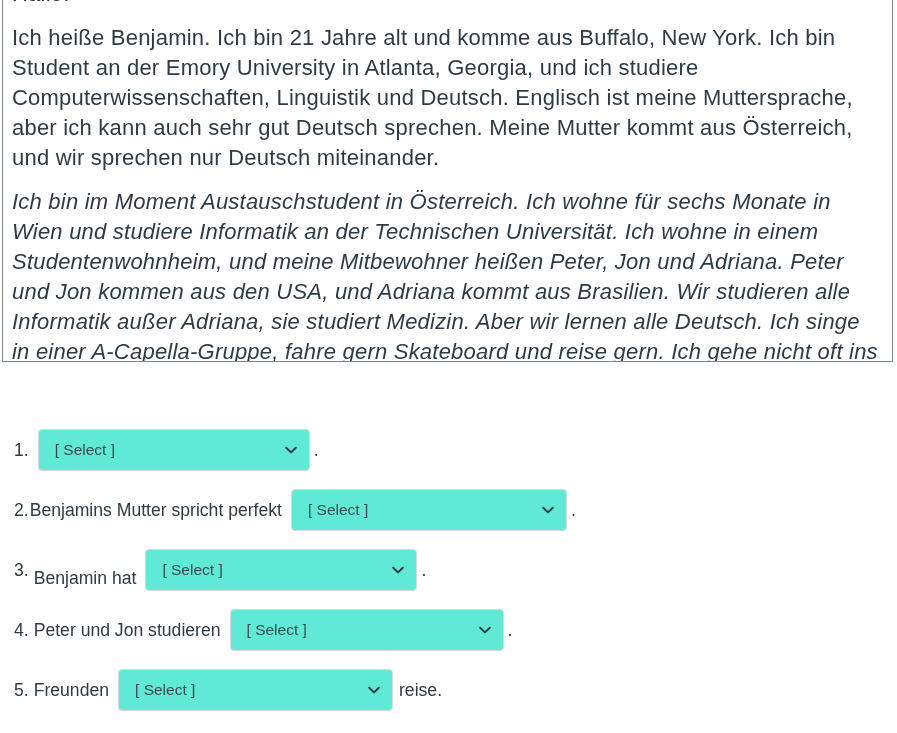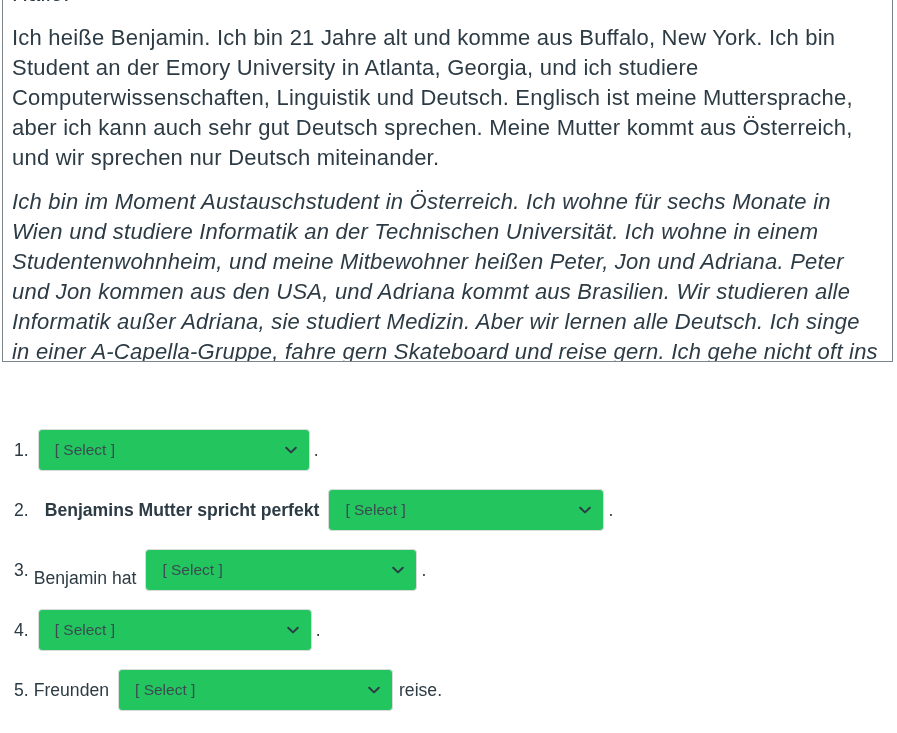--- a/index.html
+++ b/index.html
@@ -79,21 +79,21 @@
     margin-left: 9px;
     vertical-align: middle;
   }
   select.answer-select {
     -webkit-appearance: none;
     -moz-appearance: none;
     appearance: none;
     font-family: "Liberation Sans", sans-serif;
     font-size: 15.5px;
     color: #3c4a52;
-    background: #22c55e;
+    background: #5eead4;
     border: 1px solid #d8dadc;
     border-radius: 4px;
     height: 42px;
     padding: 0 34px 0 16px;
     line-height: 40px;
     outline: none;
     cursor: pointer;
     display: block;
   }
   .chevron-down-icon {
@@ -129,21 +129,21 @@
         <svg viewBox="0 0 14 14" width="14" height="14" aria-hidden="true">
           <path d="M2.2 4.8 L7 9.4 L11.8 4.8" fill="none" stroke="#2d3b45" stroke-width="2" stroke-linecap="round" stroke-linejoin="round"></path>
         </svg>
       </span>
     </span>
     <span class="q-period">.</span>
   </div>
 
   <div class="question-row">
     <span class="q-text-before">2.</span>
-    <span class="q-text-before" style="margin-left:16px;font-weight:bold;">Benjamins Mutter spricht perfekt</span>
+    <span class="q-text-before" style="margin-left:1px;">Benjamins Mutter spricht perfekt</span>
     <span class="select-wrap">
       <select class="answer-select" style="width:276px;">
         <option>[ Select ]</option>
       </select>
       <span class="chevron-down-icon">
         <svg viewBox="0 0 14 14" width="14" height="14" aria-hidden="true">
           <path d="M2.2 4.8 L7 9.4 L11.8 4.8" fill="none" stroke="#2d3b45" stroke-width="2" stroke-linecap="round" stroke-linejoin="round"></path>
         </svg>
       </span>
     </span>
@@ -161,20 +161,21 @@
         <svg viewBox="0 0 14 14" width="14" height="14" aria-hidden="true">
           <path d="M2.2 4.8 L7 9.4 L11.8 4.8" fill="none" stroke="#2d3b45" stroke-width="2" stroke-linecap="round" stroke-linejoin="round"></path>
         </svg>
       </span>
     </span>
     <span class="q-period">.</span>
   </div>
 
   <div class="question-row">
     <span class="q-text-before">4.</span>
+    <span class="q-text-before" style="margin-left:5px;">Peter und Jon studieren</span>
     <span class="select-wrap">
       <select class="answer-select" style="width:274px;">
         <option>[ Select ]</option>
       </select>
       <span class="chevron-down-icon">
         <svg viewBox="0 0 14 14" width="14" height="14" aria-hidden="true">
           <path d="M2.2 4.8 L7 9.4 L11.8 4.8" fill="none" stroke="#2d3b45" stroke-width="2" stroke-linecap="round" stroke-linejoin="round"></path>
         </svg>
       </span>
     </span>

